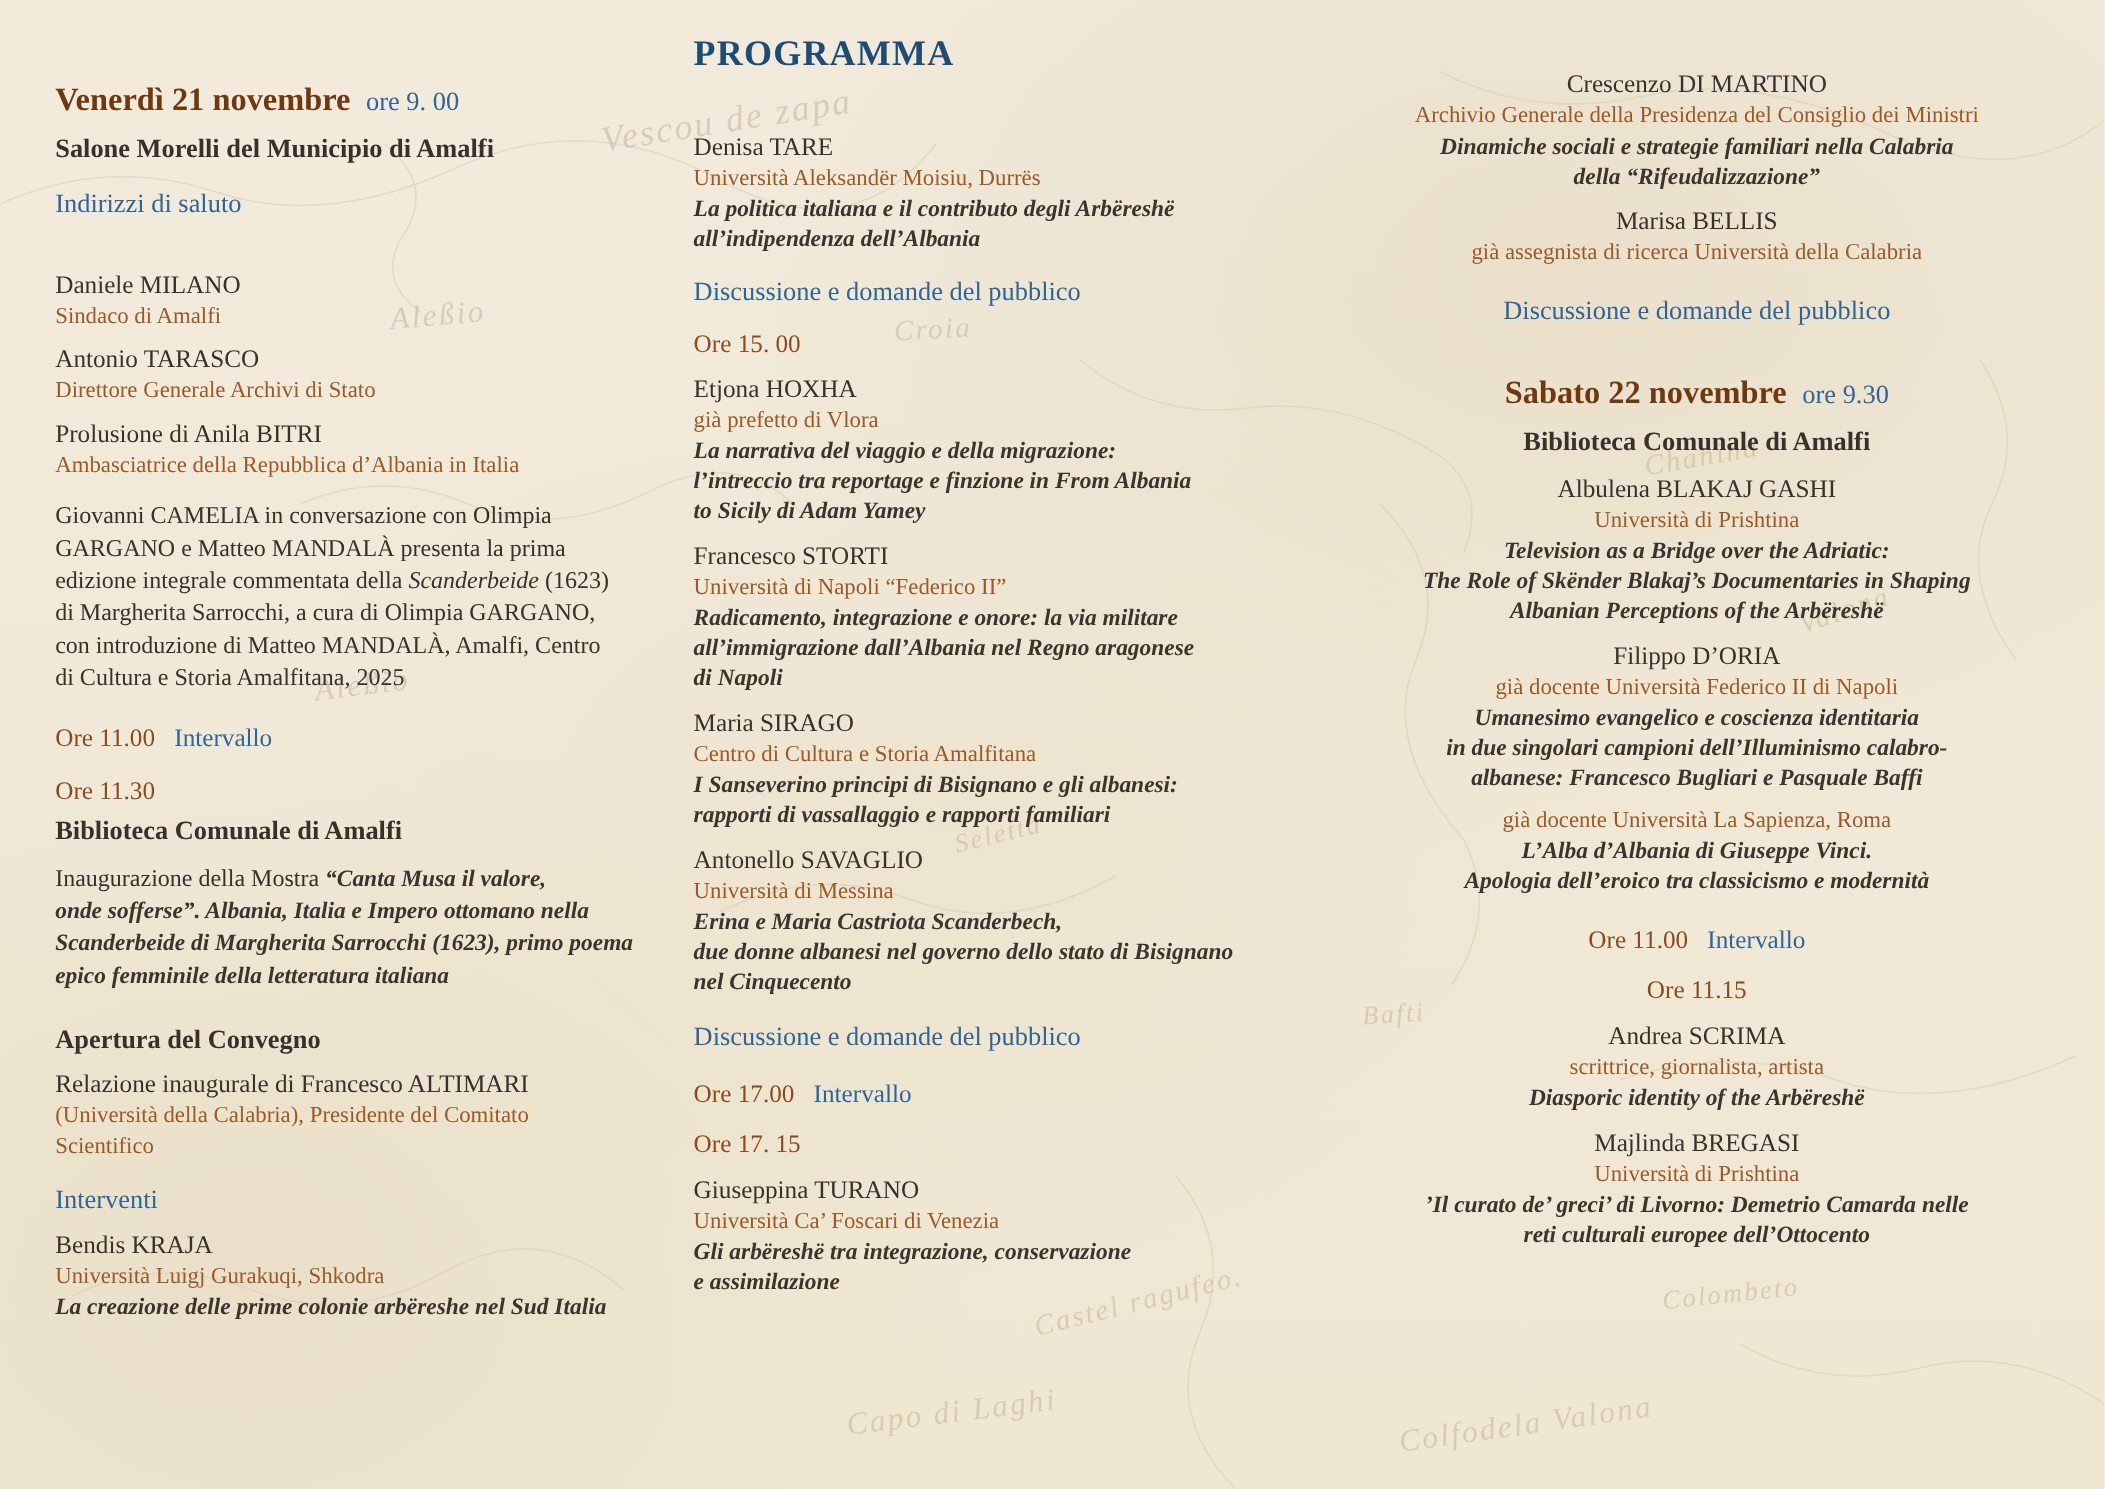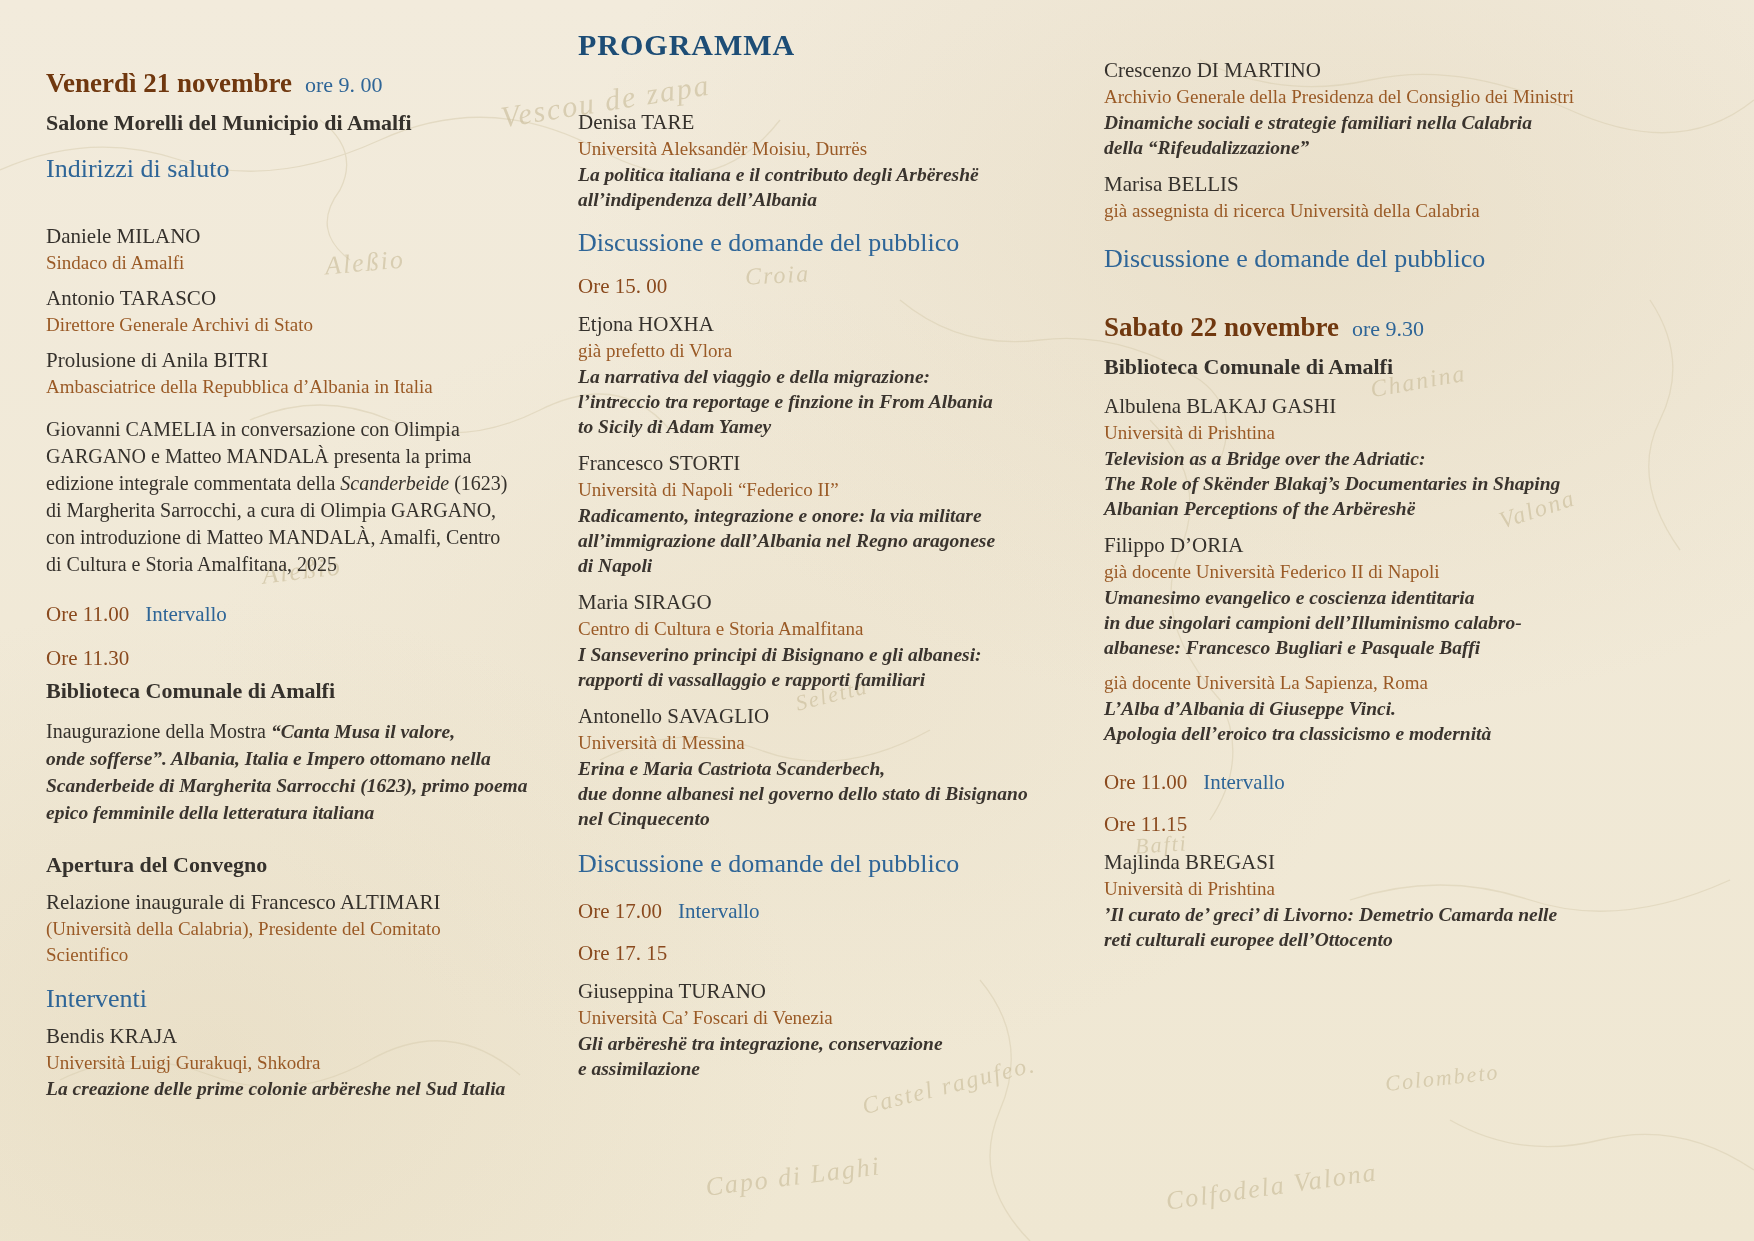--- a/index.html
+++ b/index.html
@@ -24,28 +24,28 @@
       linear-gradient(#f2ebdc,#efe7d2);
   }
   .map-decor{position:absolute; inset:0; pointer-events:none;}
   .bg-word{
     position:absolute; font-style:italic; color:#c9bc99; opacity:.62;
     font-family:"Liberation Serif", serif; white-space:nowrap; letter-spacing:2px;
   }
   .col{position:absolute; top:0;}
   .col-left  {left:46px;   top:66px; width:520px;}
   .col-mid   {left:578px;  top:26px; width:505px;}
-  .col-right {left:1104px; top:56px; width:620px;}
+  .col-right {left:1104px; top:56px; width:620px;text-align:center;}
 
   .prog-title{font-size:30px; font-weight:bold; color:var(--navy); letter-spacing:1px; line-height:38px;}
   .day{line-height:34px;}
   .day .d{font-size:27px; font-weight:bold; color:var(--brown);}
   .day .time{font-size:22px; color:var(--blue); margin-left:9px;}
   .venue{font-size:22px; font-weight:bold; color:var(--ink); line-height:30px;}
-  .section{font-size:26px; color:var(--blue); line-height:30px;}
+  .section{font-size:22px; color:var(--blue); line-height:30px;}
   .speaker{}
   .sp-name{font-size:21px; color:var(--ink); line-height:28px;}
   .sp-role{font-size:19px; color:var(--rust); line-height:26px; white-space:pre-line;}
   .sp-talk{font-size:19.5px; color:var(--tink); font-weight:bold; font-style:italic; line-height:25px; white-space:pre-line;}
   .para{font-size:20px; color:var(--ink); line-height:27px; white-space:pre-line; margin:0;}
   .para .it{font-style:italic;}
   .para .bi{font-style:italic; font-weight:bold; color:var(--tink); font-size:19.5px;margin-top:12px;}
   .time-row{font-size:21px; color:var(--tbrown); line-height:28px;}
   .time-row .lbl{color:var(--blue); margin-left:16px;}
 
@@ -247,20 +247,25 @@
     </div>
 
     <div class="time-row mt22">
       <span>Ore 11.00</span><span class="lbl">Intervallo</span>
     </div>
     <div class="time-row mt14">
       <span>Ore 11.15</span>
     </div>
 
     <div class="speaker mt10">
+      <div class="sp-name">Andrea SCRIMA</div>
+      <div class="sp-role">scrittrice, giornalista, artista</div>
+      <div class="sp-talk">Diasporic identity of the Arbëreshë</div>
+    </div>
+    <div class="speaker mt10">
       <div class="sp-name">Majlinda BREGASI</div>
       <div class="sp-role">Università di Prishtina</div>
       <div class="sp-talk">’Il curato de’ greci’ di Livorno: Demetrio Camarda nelle
 reti culturali europee dell’Ottocento</div>
     </div>
   </div>
 
 </div>
 
 </body></html>

